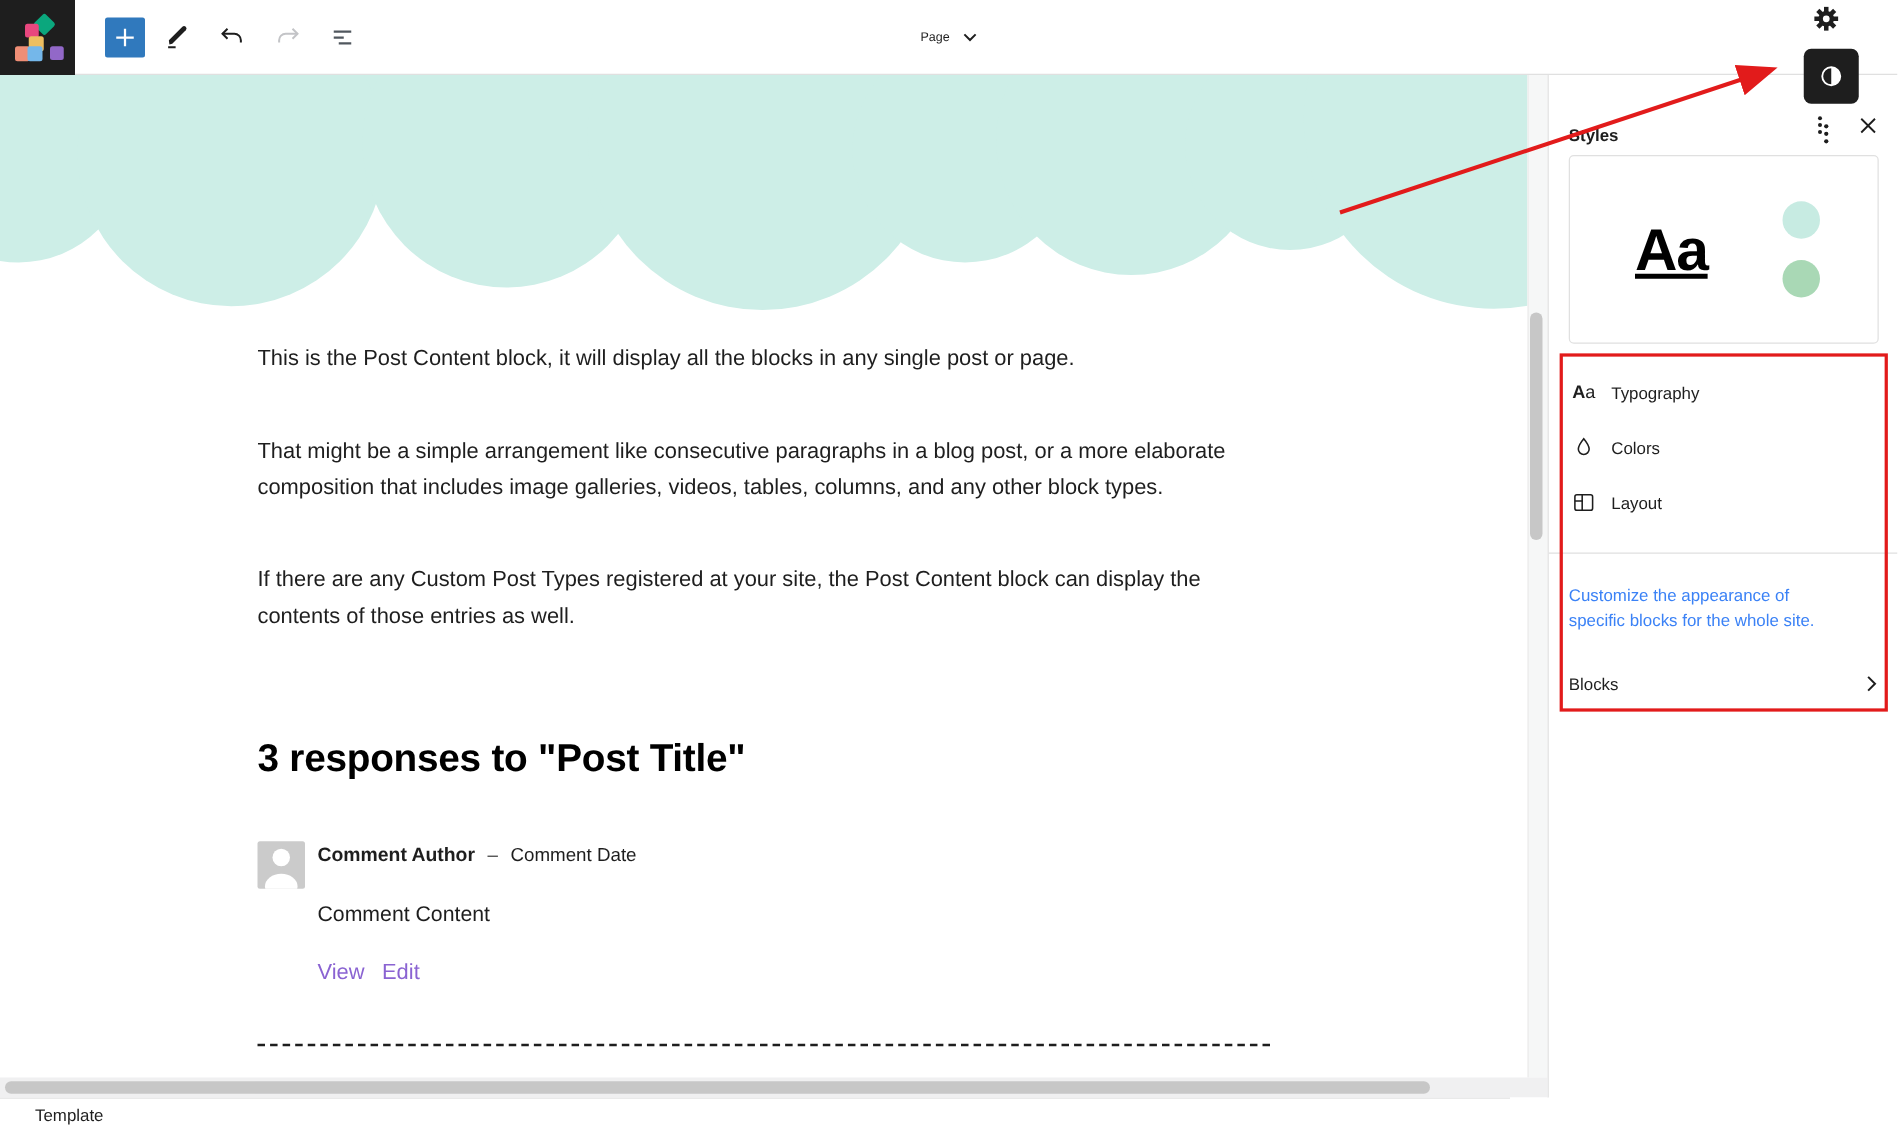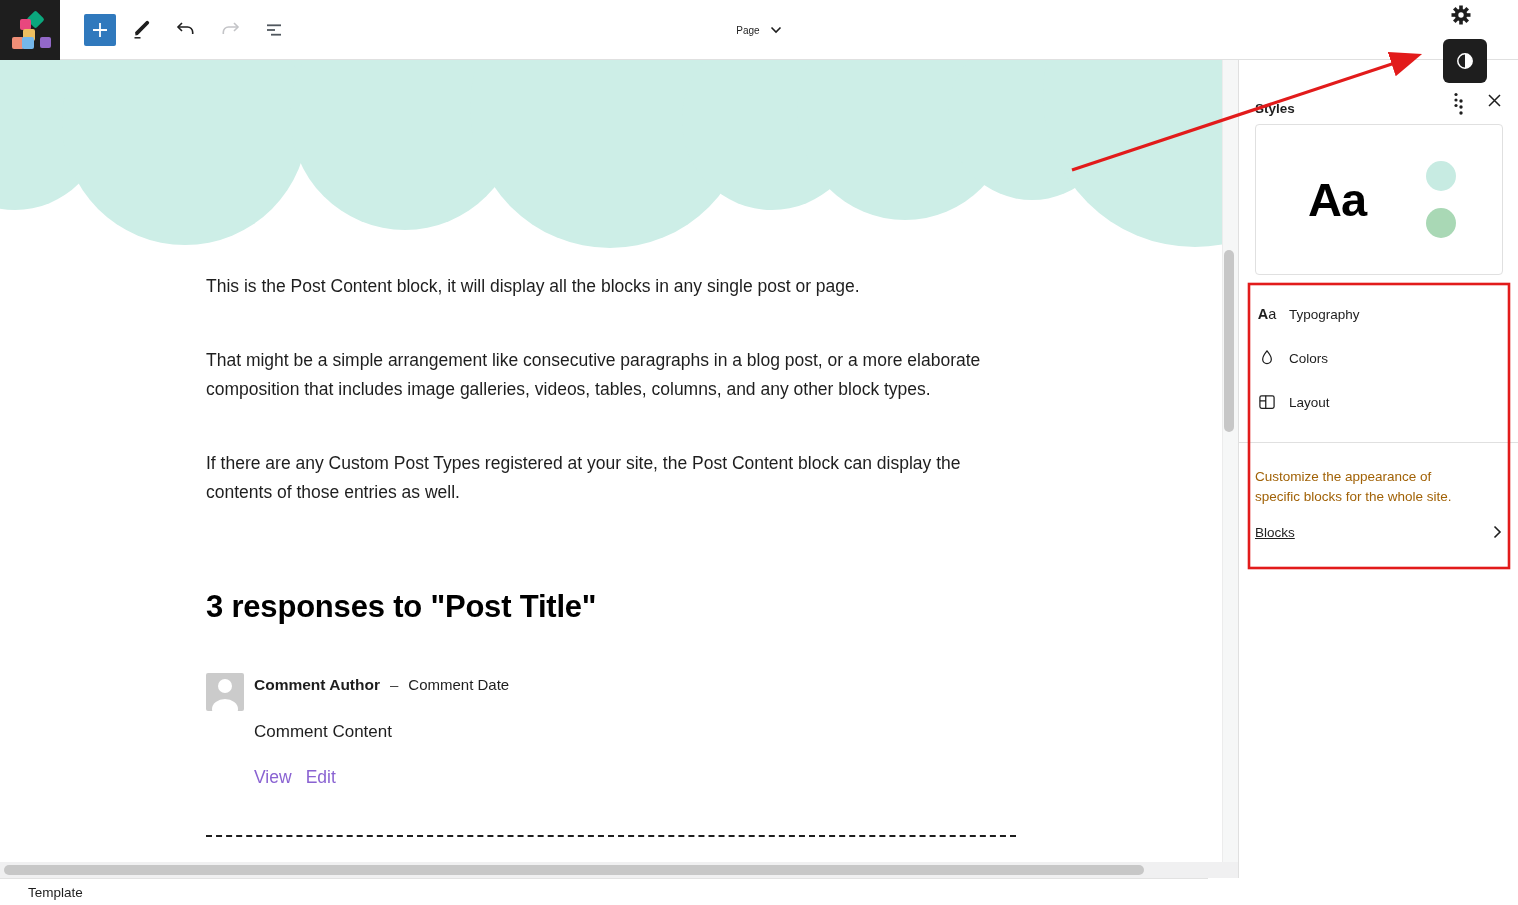--- a/index.html
+++ b/index.html
@@ -55,32 +55,32 @@
   .vthumb { position:absolute; top:190px; left:1224px; width:10px; height:182px; background:#c7c7c7; border-radius:6px; cursor:pointer; }
   .htrack { position:absolute; bottom:0; left:0; width:1238px; height:16px; background:#f0f0f1; }
   .hthumb { position:absolute; bottom:3px; left:4px; width:1140px; height:10px; background:#c7c7c7; border-radius:6px; cursor:pointer; }
 
   
   .sidebar { width:280px; height:818px; background:#fff; border-left:1px solid #e0e0e0; position:relative; }
   .sidebar-header { height:48px; display:flex; align-items:flex-end; padding:0 8px 0 16px; margin-top:8px; }
   .sidebar-title { font-size:13.5px; font-weight:600; color:#1e1e1e; flex:1; }
   .style-card { margin:8px 16px 0; width:248px; height:151px; border:1px solid #e0e0e0; border-radius:4px;
                 display:flex; align-items:center; justify-content:space-between; padding:0 46px 0 52px; cursor:pointer; }
-  .style-card .aa { font-size:47px; font-weight:800; color:#000; letter-spacing:-1px; }
+  .style-card .aa { font-size:47px; font-weight:800; color:#000; letter-spacing:-1px;text-decoration:underline; }
   .dot-col { display:flex; flex-direction:column; gap:17px; }
   .dot { width:30px; height:30px; border-radius:50%; }
   .menu { margin-top:17px; }
   .menu-item { height:44px; display:flex; align-items:center; padding:0 16px; gap:10px; cursor:pointer; font-size:13.5px; color:#1e1e1e; }
   .menu-item .mi-icon { width:24px; display:flex; align-items:center; justify-content:center; }
   .typ-icon { font-size:14.5px; font-weight:700; color:#1e1e1e; letter-spacing:0; }
   .typ-icon .lower { font-weight:400; }
   .sb-divider { margin-top:18px; border-top:1px solid #e0e0e0; }
-  .sb-desc { padding:24px 16px 0; font-size:13.5px; line-height:20px; color:#a16207; width:250px; }
-  .blocks-row { margin-top:18px; height:44px; display:flex; align-items:flex-start; justify-content:space-between;
-                padding:0 16px; font-size:13.5px; color:#1e1e1e; cursor:pointer;text-decoration:underline; }
+  .sb-desc { padding:24px 16px 0; font-size:13.5px; line-height:20px; color:#3b82f6; width:250px; }
+  .blocks-row { margin-top:18px; height:44px; display:flex; align-items:center; justify-content:space-between;
+                padding:0 16px; font-size:13.5px; color:#1e1e1e; cursor:pointer; }
 
   
   .footer { position:absolute; bottom:0; left:0; width:1208px; height:27px; background:#fff;
             border-top:1px solid #e2e2e2; display:flex; align-items:center; padding-left:28px; }
   .footer-label { font-size:13.5px; color:#1e1e1e; cursor:pointer; }
 
   
   .annotations { position:absolute; top:0; left:0; width:1518px; height:905px; pointer-events:none; z-index:50; }
 </style>
 </head>

